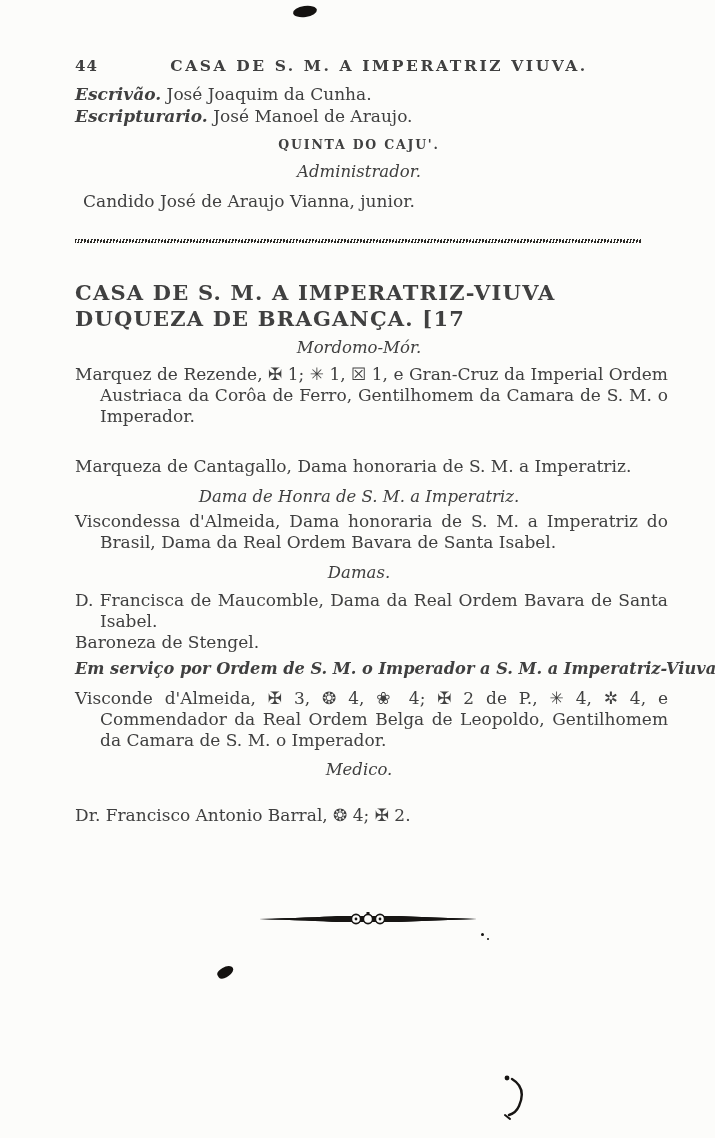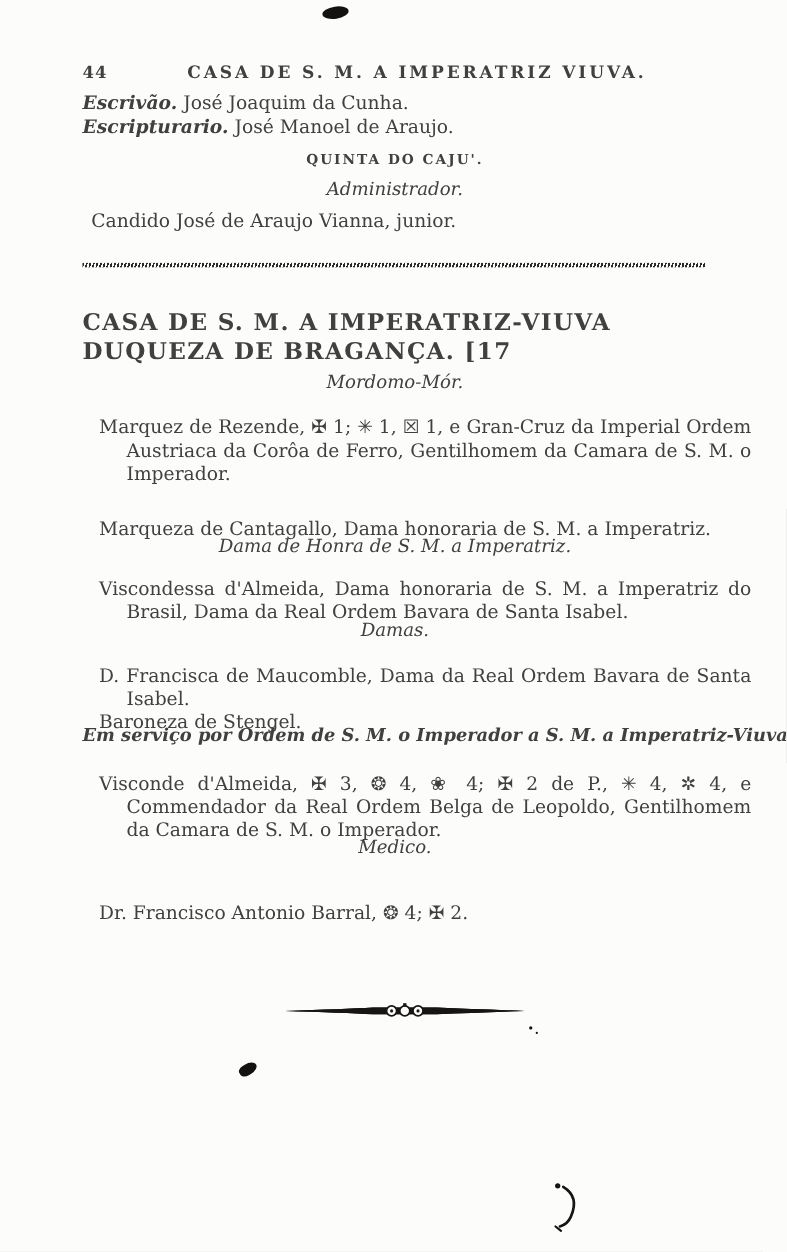--- a/index.html
+++ b/index.html
@@ -45,21 +45,21 @@
 
   .main-title {
     left:75px; width:568px; top:260px; text-align:left;
     font-weight:bold; font-size:21px; line-height:26px; letter-spacing:1.2px;margin-top:20px;
   }
 
   .entry {
     left:75px; width:568px;
     font-size:17px; line-height:21px;
     padding-left:25px; text-indent:-25px;
-    text-align:justify; margin:15px;
+    text-align:justify; margin:0;
   }
   .entry-left { text-align:left; }
 
   .ghead-left {
     left:75px; width:568px;
     font-style:italic; font-weight:600; font-size:16.2px;
     white-space:nowrap;
   }
 
   

